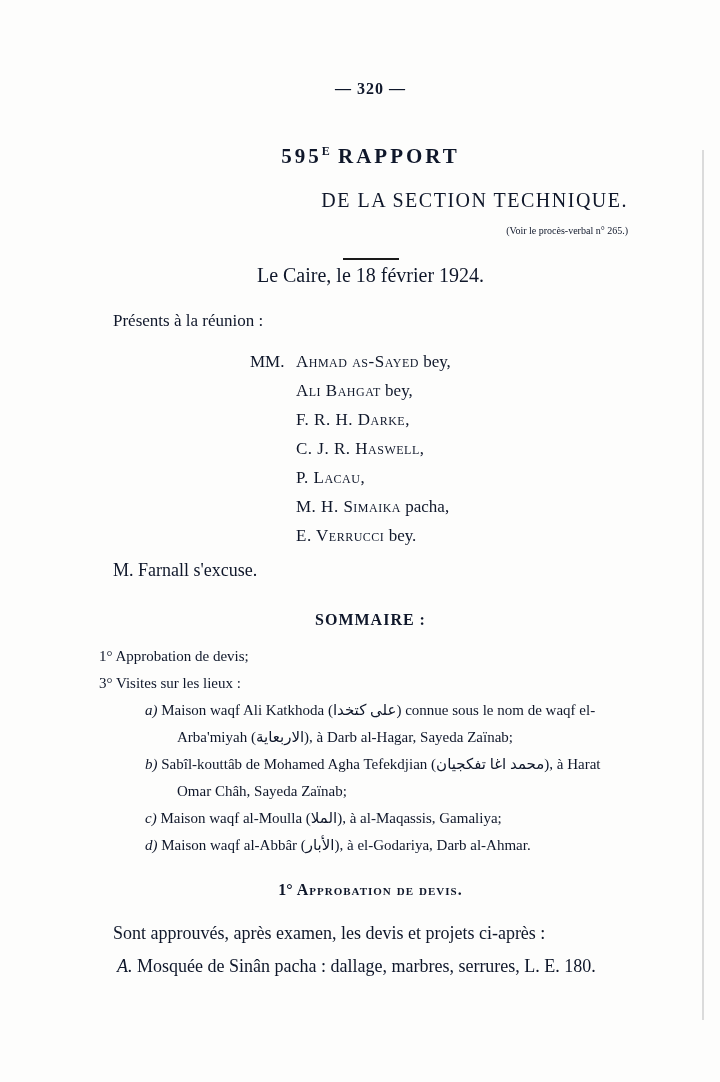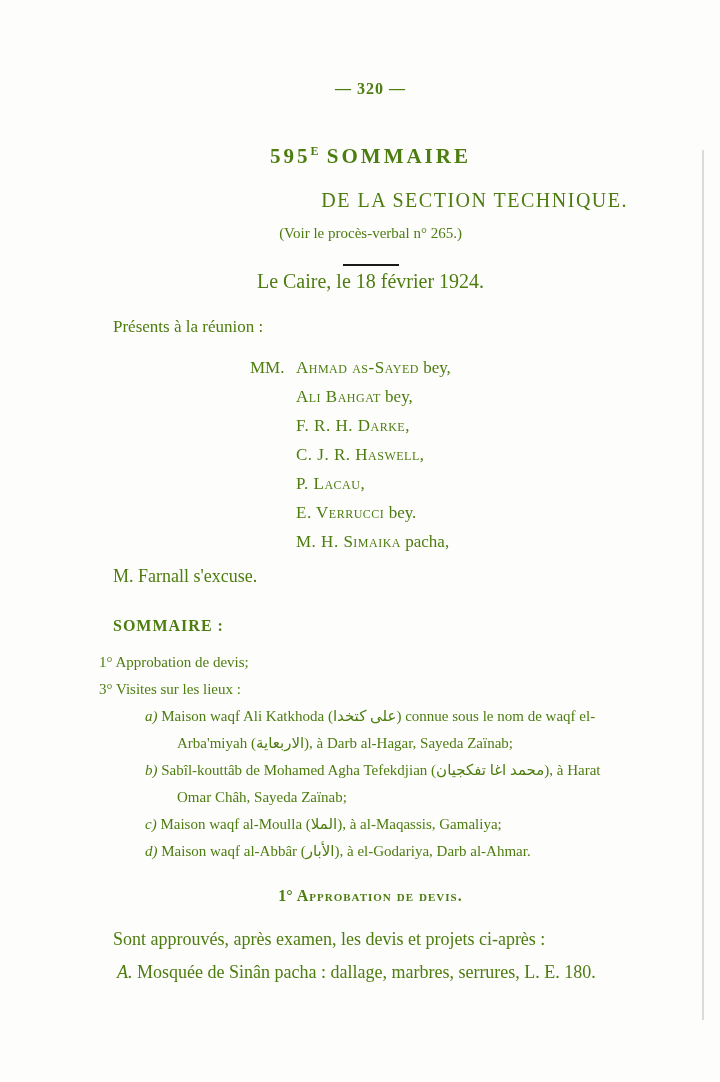--- a/index.html
+++ b/index.html
@@ -6,21 +6,21 @@
     margin: 0;
     padding: 0;
     background: #ffffff;
   }
   .page {
     position: relative;
     width: 720px;
     height: 1082px;
     box-sizing: border-box;
     background: #fdfdfc;
-    color: #4d7c0f;
+    color: #0f172a;
     font-family: "Liberation Serif", "DejaVu Sans", serif;
     padding: 80px 92px 0 113px;
     overflow: hidden;
   }
   
   .page::after {
     content: "";
     position: absolute;
     top: 150px;
     right: 16px;
@@ -47,22 +47,22 @@
   }
   .subtitle {
     margin-top: 20px;
     text-align: right;
     font-size: 20px;
     font-weight: normal;
     letter-spacing: 1.5px;
   }
   .reference {
     margin-top: 13px;
-    text-align: center;
-    font-size: 15px;
+    text-align: right;
+    font-size: 10px;
   }
   .divider {
     width: 56px;
     height: 0;
     border-top: 2px solid #1a1a1a;
     margin: 22px auto 0 auto;
   }
   .dateline {
     margin-top: 4px;
     text-align: center;
@@ -86,20 +86,21 @@
   .att-name {
     font-variant: small-caps;
     letter-spacing: 0.5px;
   }
   .excuse {
     margin-top: 10px;
     font-size: 18px;
   }
   .sommaire-title {
     margin-top: 30px;
+    text-align: center;
     font-size: 16px;
     font-weight: bold;
     letter-spacing: 1px;
   }
   .sommaire {
     margin-top: 14px;
     margin-left: -14px;
     font-size: 15px;
     line-height: 27px;
   }
@@ -137,40 +138,40 @@
     font-style: italic;
   }
 </style>
 </head>
 <body>
 
 <div class="page">
 
   <div class="page-number">— 320 —</div>
 
-  <h1 class="title"><span>595</span><sup>E</sup> <span>SOMMAIRE</span></h1>
+  <h1 class="title"><span>595</span><sup>E</sup> <span>RAPPORT</span></h1>
 
   <div class="subtitle">DE LA SECTION TECHNIQUE.</div>
 
   <div class="reference">(Voir le procès-verbal n° 265.)</div>
 
   <div class="divider"></div>
 
   <div class="dateline">Le Caire, le 18 février 1924.</div>
 
   <div class="presents">Présents à la réunion :</div>
 
   <div class="attendees">
     <div class="attendee"><span class="att-prefix">MM.</span><span class="att-name">Ahmad as-Sayed</span><span> bey,</span></div>
     <div class="attendee"><span class="att-prefix"></span><span class="att-name">Ali Bahgat</span><span> bey,</span></div>
     <div class="attendee"><span class="att-prefix"></span><span class="att-name">F. R. H. Darke</span><span>,</span></div>
     <div class="attendee"><span class="att-prefix"></span><span class="att-name">C. J. R. Haswell</span><span>,</span></div>
     <div class="attendee"><span class="att-prefix"></span><span class="att-name">P. Lacau</span><span>,</span></div>
+    <div class="attendee"><span class="att-prefix"></span><span class="att-name">M. H. Simaika</span><span> pacha,</span></div>
     <div class="attendee"><span class="att-prefix"></span><span class="att-name">E. Verrucci</span><span> bey.</span></div>
-    <div class="attendee"><span class="att-prefix"></span><span class="att-name">M. H. Simaika</span><span> pacha,</span></div>
   </div>
 
   <div class="excuse">M. Farnall s'excuse.</div>
 
   <div class="sommaire-title">SOMMAIRE :</div>
 
   <div class="sommaire">
     <div class="som-item"><span class="som-marker">1°</span> <span>Approbation de devis;</span></div>
     <div class="som-item"><span class="som-marker">3°</span> <span>Visites sur les lieux :</span></div>
     <div class="som-subitem"><span class="sub-marker">a)</span> <span>Maison waqf Ali Katkhoda (على كتخدا) connue sous le nom de waqf el-Arba'miyah (الاربعاية), à Darb al-Hagar, Sayeda Zaïnab;</span></div>

